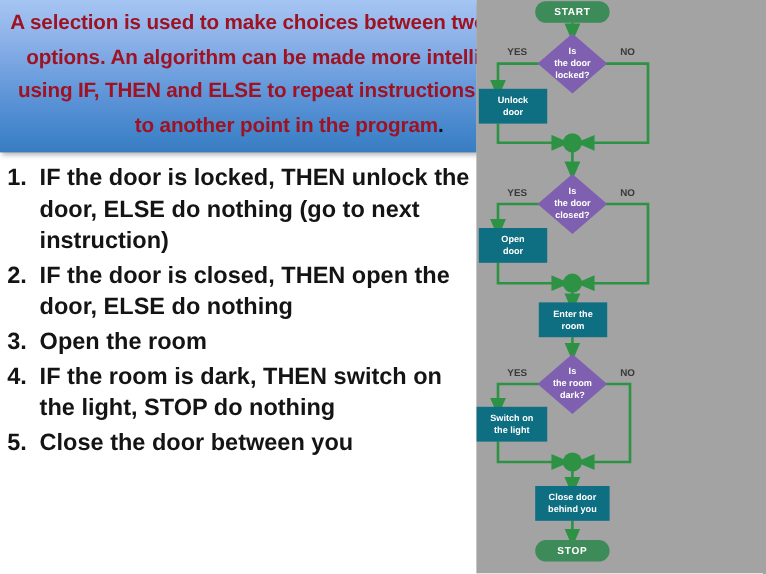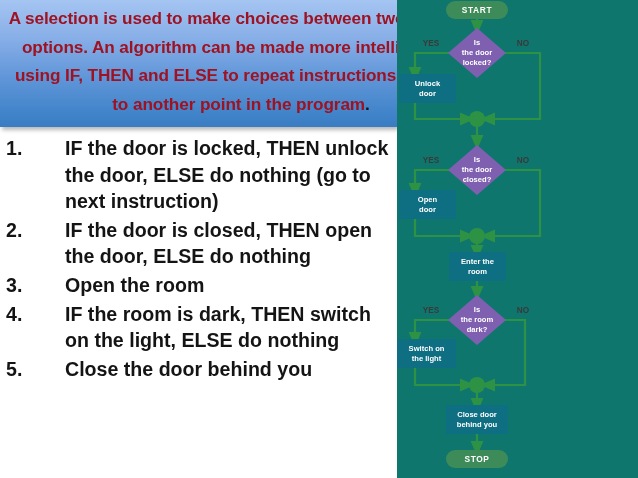--- a/index.html
+++ b/index.html
@@ -44,26 +44,26 @@
     font-size:19.6px;
     line-height:26.6px;
     margin:0 0 2px 0;
   }
   .li .num{
     width:33px;flex:0 0 33px;
     padding-left:6px;
     box-sizing:border-box;
     text-align:left;
   }
-  .li .txt{flex:1 1 auto;margin-left:32px;}
+  .li .txt{flex:1 1 auto;}
 
   
   #flow-panel{
     position:absolute;left:397px;top:0;width:241px;height:478px;
-    background:#0f766e;
+    background:#a3a3a3;
     z-index:2;
   }
   #flow-svg{position:absolute;left:0;top:0;}
 
   .node-label{
     font-family:"Liberation Sans", sans-serif;
     font-weight:bold;
     fill:#ffffff;
     font-size:7.6px;
     text-anchor:middle;
@@ -104,25 +104,25 @@
     <div class="li">
       <span class="num">2.</span>
       <span class="txt">IF the door is closed, THEN open the door, ELSE do nothing</span>
     </div>
     <div class="li">
       <span class="num">3.</span>
       <span class="txt">Open the room</span>
     </div>
     <div class="li">
       <span class="num">4.</span>
-      <span class="txt">IF the room is dark, THEN switch on the light, ELSE do nothing</span>
+      <span class="txt">IF the room is dark, THEN switch on the light, STOP do nothing</span>
     </div>
     <div class="li">
       <span class="num">5.</span>
-      <span class="txt">Close the door behind you</span>
+      <span class="txt">Close the door between you</span>
     </div>
   </div>
 
   <div id="flow-panel">
     <svg id="flow-svg" width="241" height="478" viewBox="0 0 241 478">
       <defs>
         <marker id="arr" markerWidth="7" markerHeight="7" refX="3.4" refY="3" orient="auto">
           <path d="M0,0 L7,3 L0,6 z" fill="#2e9245"></path>
         </marker>
       </defs>

